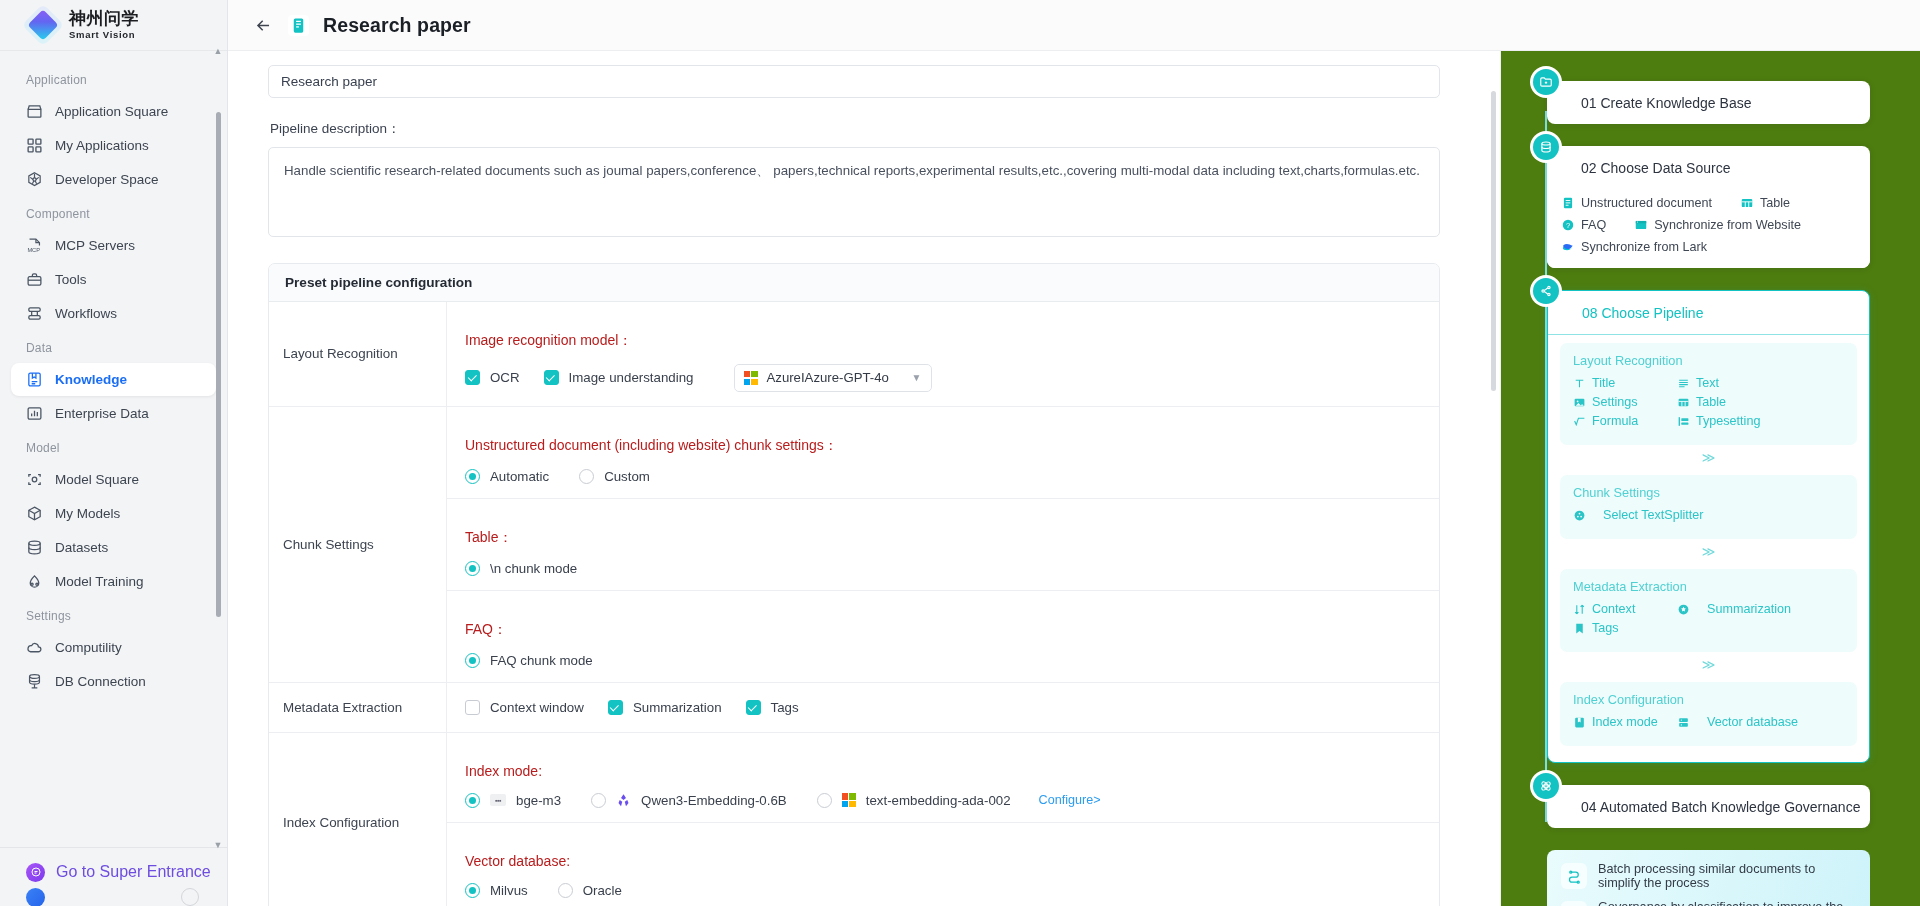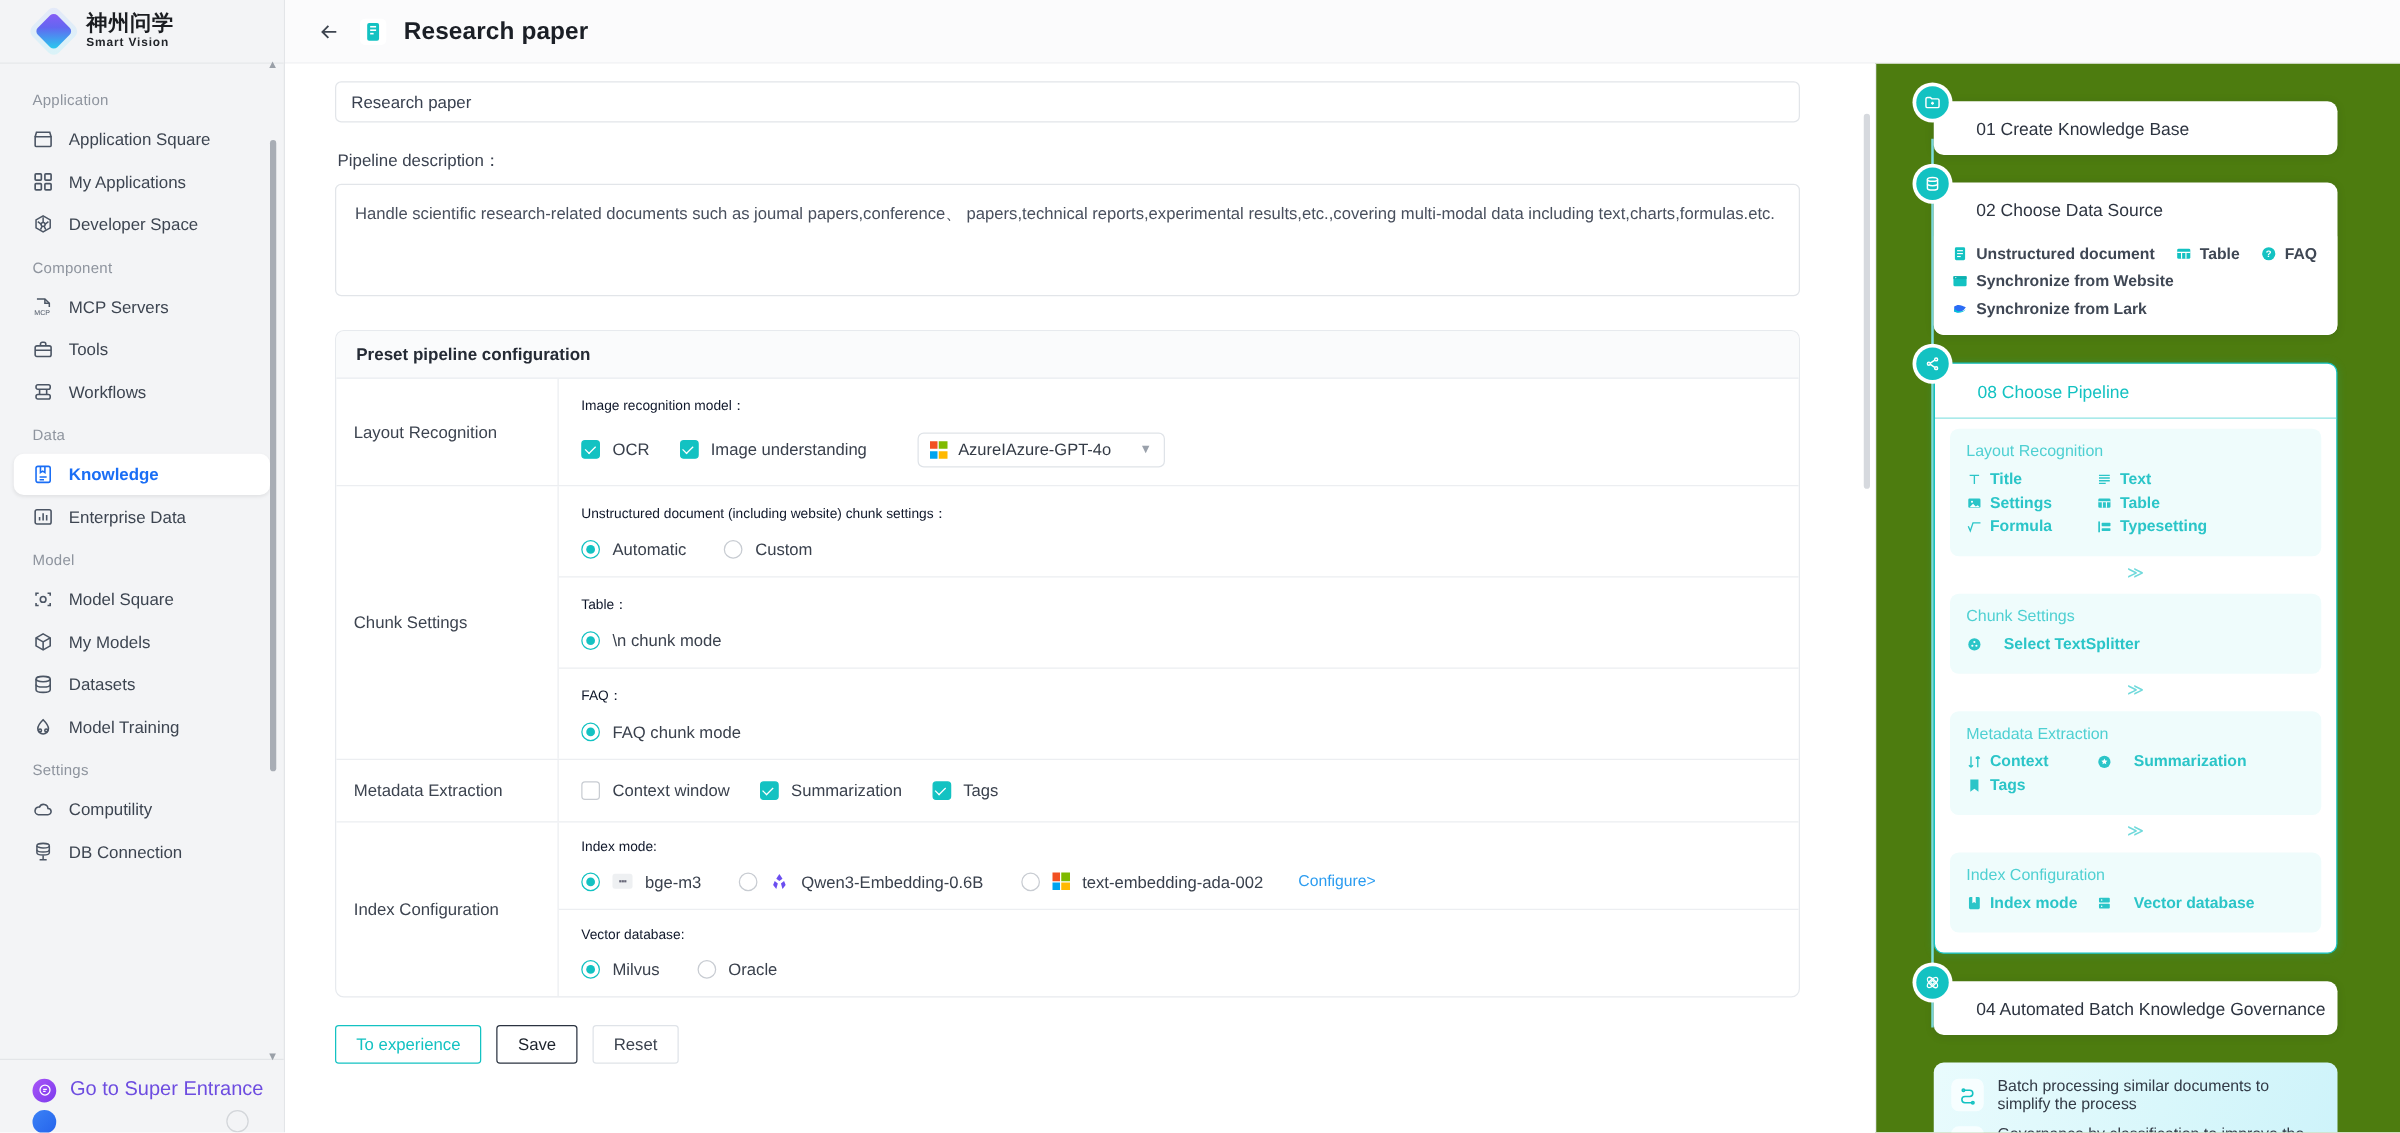--- a/index.html
+++ b/index.html
@@ -135,21 +135,21 @@
   }
   .cfg-row { display: flex; border-bottom: 1px solid #eceef1; }
   .cfg-row:last-child { border-bottom: none; }
   .cfg-label {
     width: 178px; flex: 0 0 178px; padding: 16px 14px; font-size: 13.4px; color: #3d4450;
     display: flex; align-items: center; border-right: 1px solid #eceef1;
   }
   .cfg-body { flex: 1; min-width: 0; }
   .cfg-sub { padding: 14px 18px; border-bottom: 1px solid #eceef1; }
   .cfg-sub:last-child { border-bottom: none; }
-  .sub-title { font-size: 11px; color: #0f172a; margin-bottom: 14px; }
+  .sub-title { font-size: 14px; color: #b91c1c; margin-bottom: 14px; margin-top: 16px; }
   .opt-line { display: flex; align-items: center; gap: 10px; flex-wrap: wrap; }
 
   .cb { width: 15px; height: 15px; border-radius: 3px; border: 1.5px solid #c8ccd2; background:#fff;
         display:flex; align-items:center; justify-content:center; flex:0 0 15px; cursor:pointer; }
   .cb.on { background: #13c2c2; border-color: #13c2c2; }
   .cb.on::after { content:""; width:7px; height:4px; border-left:1.8px solid #fff; border-bottom:1.8px solid #fff;
                   transform: rotate(-45deg) translate(0px,-1px); }
   .rb { width: 15px; height: 15px; border-radius: 50%; border: 1.5px solid #c8ccd2; background:#fff;
         display:flex; align-items:center; justify-content:center; flex:0 0 15px; cursor:pointer; }
   .rb.on { border-color: #13c2c2; }
@@ -211,32 +211,32 @@
     overflow: hidden; position: relative;
   }
   .step-card.active {
     border: 1.6px solid #13c2c2; box-shadow: 0 1px 8px rgba(19,194,194,.18);
   }
   .step-title {
     font-size: 14px; color: #2d3440; font-weight: 500; padding: 14px 0 13px 34px;
   }
   .step-card.active .step-title { color: #13c2c2; border-bottom: 1.2px solid #8fe3e4; }
   .step-tags { padding: 7px 14px 14px 14px; background:#fff; }
-  .tag-grid { display: flex; flex-wrap: wrap; gap: 8px 16px; font-weight: bold; }
+  .tag-grid { display: flex; flex-wrap: wrap; gap: 8px 28px; }
   .tag {
     display: flex; align-items: center; gap: 6px; font-size: 12.6px; color: #3f4754;
   }
   .tag .tico { width: 14px; height: 14px; flex: 0 0 14px; display:flex;align-items:center;justify-content:center;}
   .tag .tico svg { width: 14px; height: 14px; }
 
   .pipe-group {
     margin: 8px 12px; background: #effcfc; border-radius: 7px; padding: 10px 13px 12px 13px;
   }
   .pipe-group-title { font-size: 12.8px; color: #4fd0d2; margin-bottom: 8px; }
-  .pipe-items { display: flex; flex-wrap: wrap; font-weight: bold; }
+  .pipe-items { display: flex; flex-wrap: wrap; }
   .pipe-item {
     display: flex; align-items: center; gap: 6px; font-size: 12.6px; color: #2bc5c8;
     min-width: 104px; margin-bottom: 5px;
   }
   .pipe-item.wide { min-width: 124px; gap: 17px; }
   .pipe-item .tico { width: 13px;height:13px;flex:0 0 13px;display:flex;align-items:center;justify-content:center;}
   .pipe-item .tico svg { width: 13px; height: 13px; }
   .chev-row { text-align: center; color: #6fd9db; font-size: 13px; line-height: 9px; height: 14px; }
 
   .tip-box {

